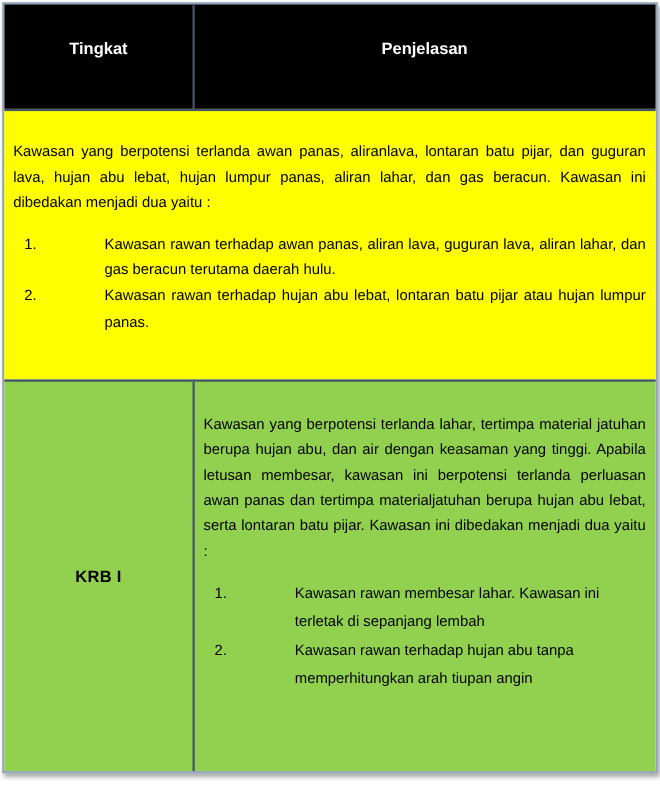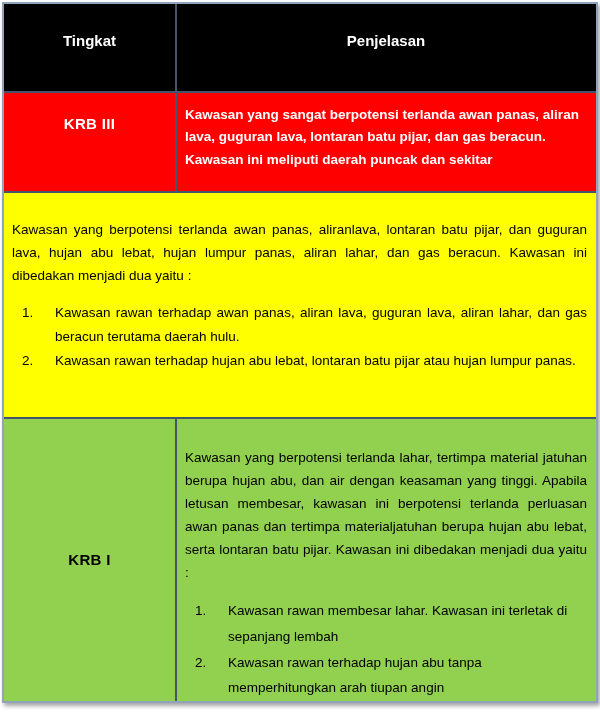--- a/index.html
+++ b/index.html
@@ -86,48 +86,38 @@
   .row-krb3 .desc-par { text-align: left; }
 
   .num-list { margin-top: 14px; }
   .num-item { display: flex; line-height: 1.75; }
   .row-krb1 .num-item { line-height: 1.9; }
   .num-item .num {
     flex: none;
     width: 33px;
     margin-left: 10px;
   }
-  .num-item .txt { flex: 1; }
+  .num-item .txt { flex: 1; margin-left: 40px; }
   .row-krb2 .num-item .txt { text-align: justify; }
   .row-krb1 .num-item .txt { text-align: left; }
 </style>
 </head>
 <body>
 
 <div class="krb-table">
 
   <div class="row row-header">
     <div class="cell-level">
       <span class="header-label">Tingkat</span>
     </div>
     <div class="cell-desc">
       <span class="header-label">Penjelasan</span>
     </div>
   </div>
 
-  <div class="row row-krb3">
-    <div class="cell-level">
-      <span class="level-label">KRB III</span>
-    </div>
-    <div class="cell-desc">
-      <div class="desc-text">
-        <p class="desc-par">Kawasan yang sangat berpotensi terlanda awan panas, aliran lava, guguran lava, lontaran batu pijar, dan gas beracun. Kawasan ini meliputi daerah puncak dan sekitar</p>
-      </div>
-    </div>
-  </div>
 
   <div class="row row-krb2">
     <div class="cell-desc">
       <div class="desc-text">
         <p class="desc-par">Kawasan yang berpotensi terlanda awan panas, aliranlava, lontaran batu pijar, dan guguran lava, hujan abu lebat, hujan lumpur panas, aliran lahar, dan gas beracun. Kawasan ini dibedakan menjadi dua yaitu :</p>
         <div class="num-list">
           <div class="num-item">
             <span class="num">1.</span>
             <span class="txt">Kawasan rawan terhadap awan panas, aliran lava, guguran lava, aliran lahar, dan gas beracun terutama daerah hulu.</span>
           </div>

